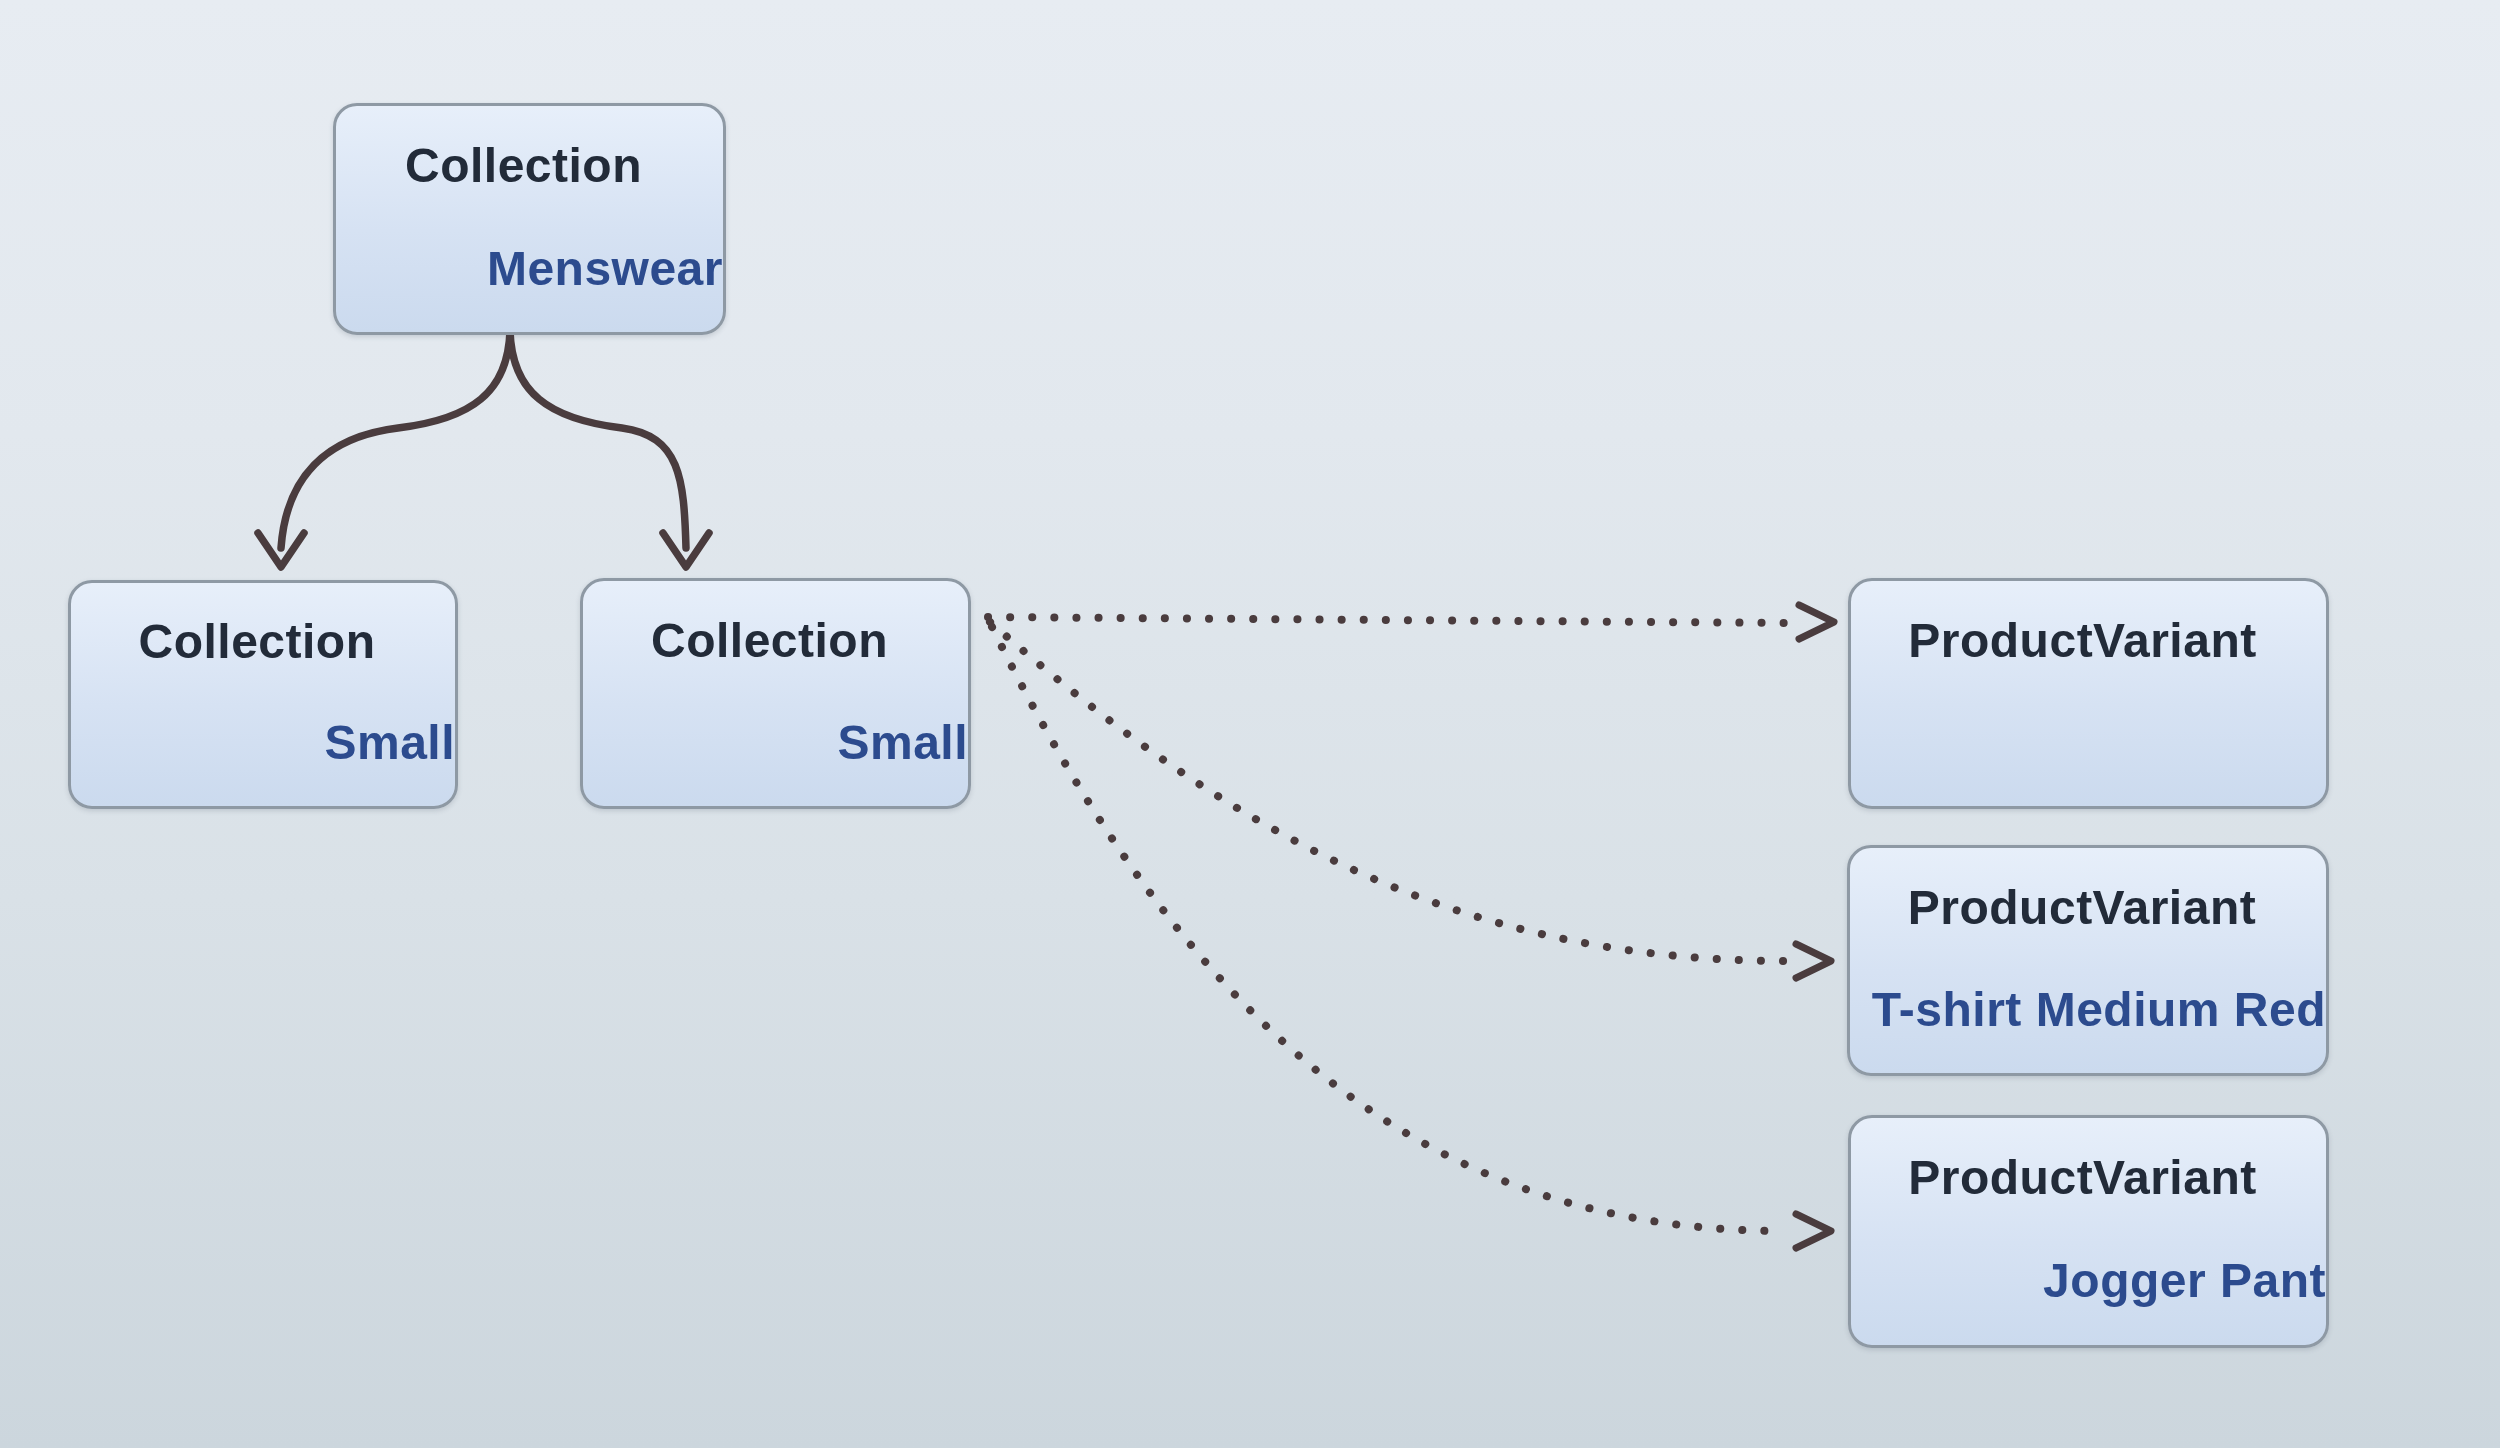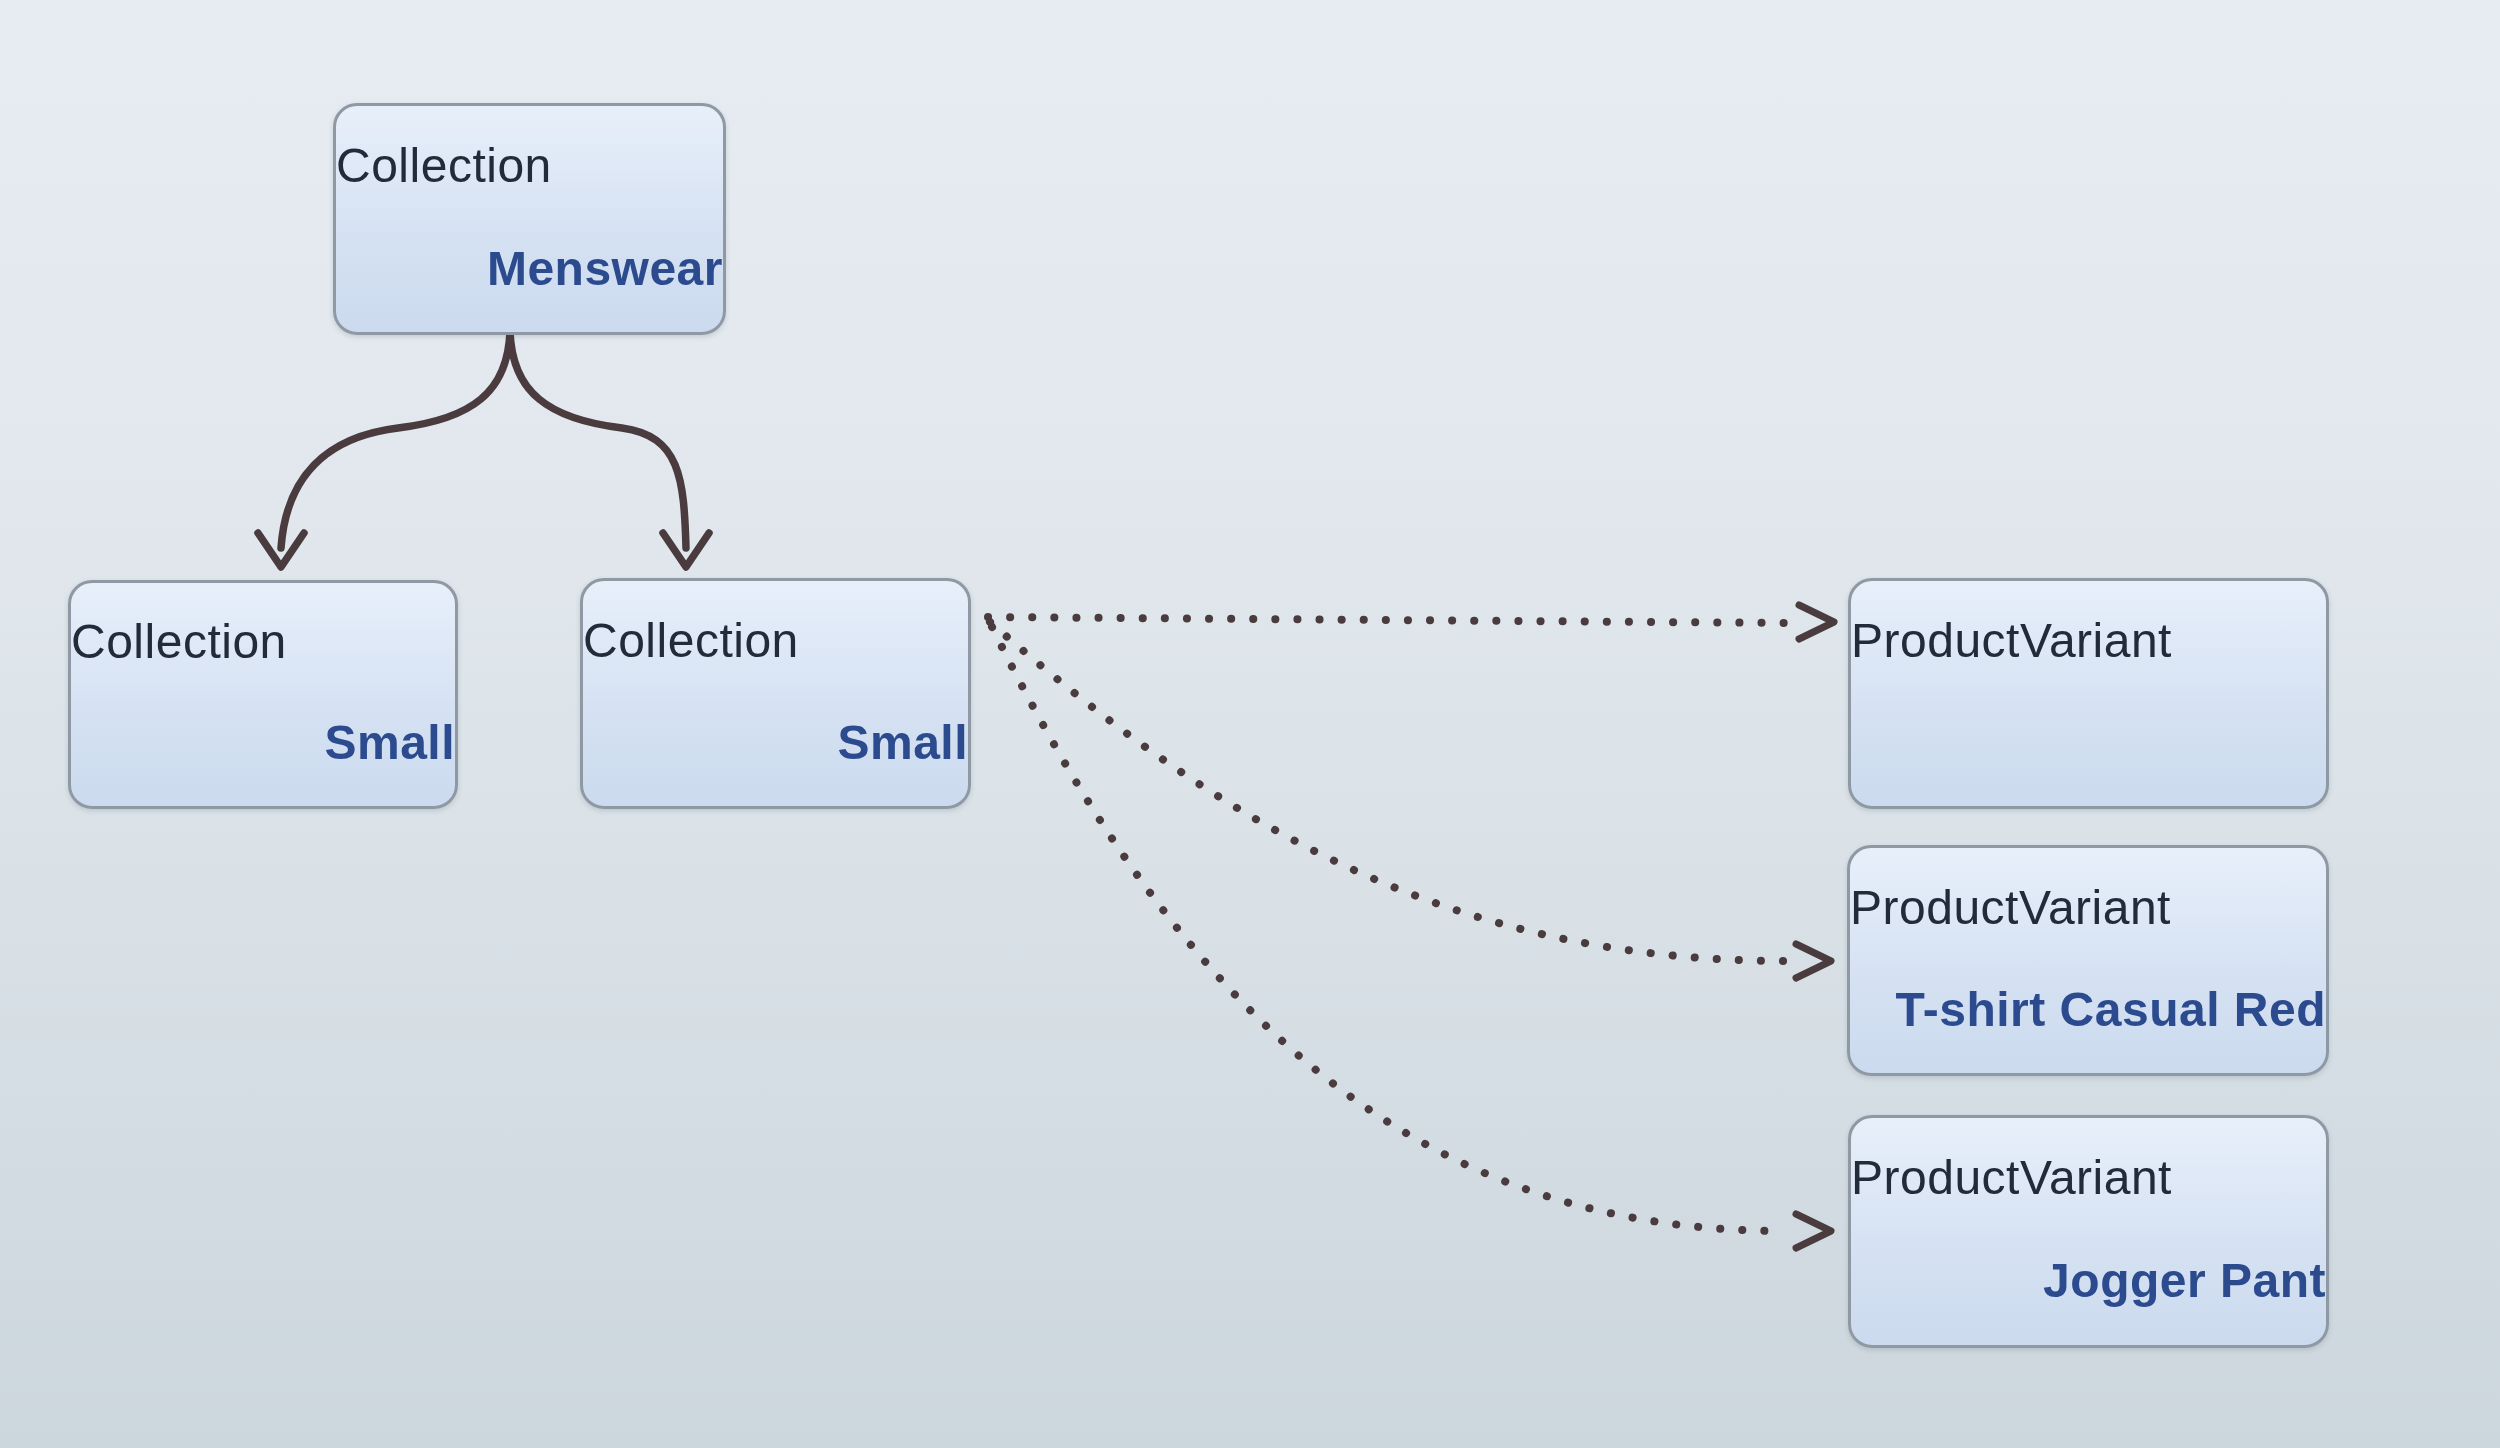--- a/index.html
+++ b/index.html
@@ -27,23 +27,23 @@
     border-radius: 24px;
     background: linear-gradient(180deg, #e7effa 0%, #d6e2f3 55%, #cbdaee 100%);
     box-shadow: 0 2px 5px rgba(60, 72, 90, 0.18);
   }
   .node-type {
     position: absolute;
     top: 26%;
     left: 0;
     right: 12px;
     transform: translateY(-50%);
-    text-align: left;
+    text-align: center;
     font-size: 48px;
-    font-weight: normal;
+    font-weight: bold;
     color: #222b39;
     letter-spacing: 0.5px;
     white-space: nowrap;
   }
   .node-label {
     position: absolute;
     top: 71.5%;
     left: 0;
     right: 0;
     transform: translateY(-50%);
@@ -104,21 +104,21 @@
     <div class="node-type">Collection</div>
     <div class="node-label">Small</div>
   </div>
 
   <div class="node" id="node-hoodie">
     <div class="node-type">ProductVariant</div>
   </div>
 
   <div class="node" id="node-tshirt">
     <div class="node-type">ProductVariant</div>
-    <div class="node-label">T-shirt Casual Red</div>
+    <div class="node-label">T-shirt Medium Red</div>
   </div>
 
   <div class="node" id="node-jogger">
     <div class="node-type">ProductVariant</div>
     <div class="node-label">Jogger Pant</div>
   </div>
 
 </div>
 
 </body></html>

